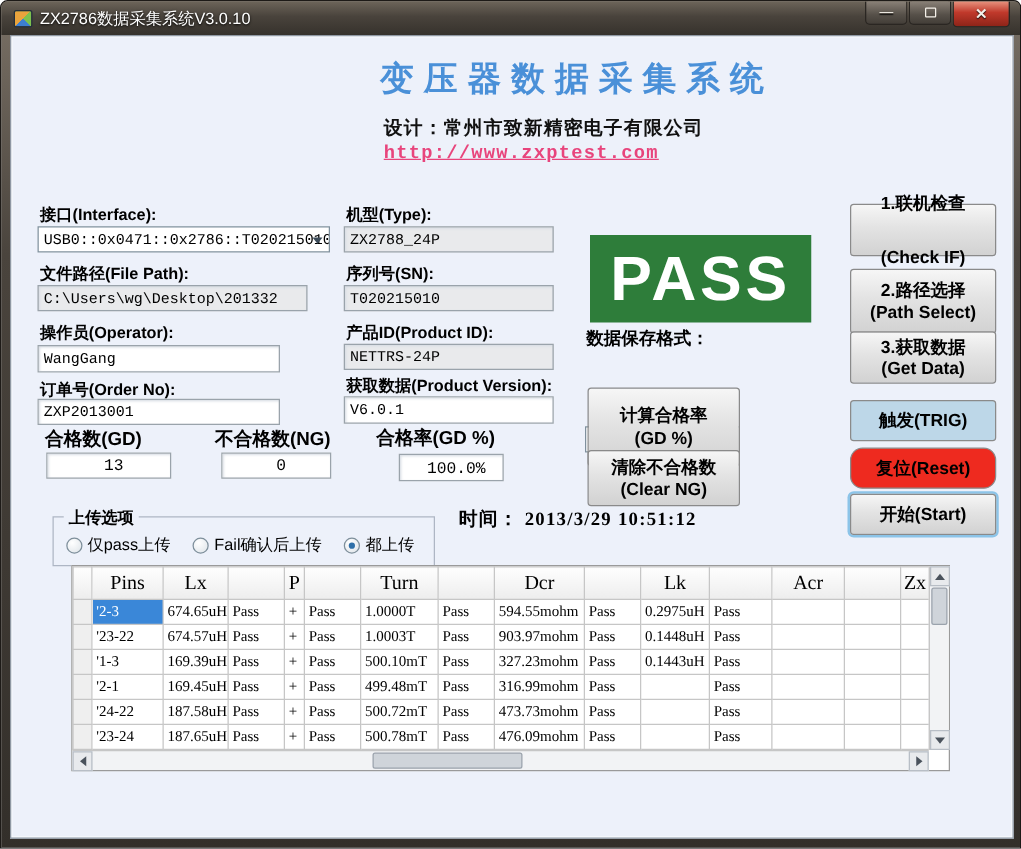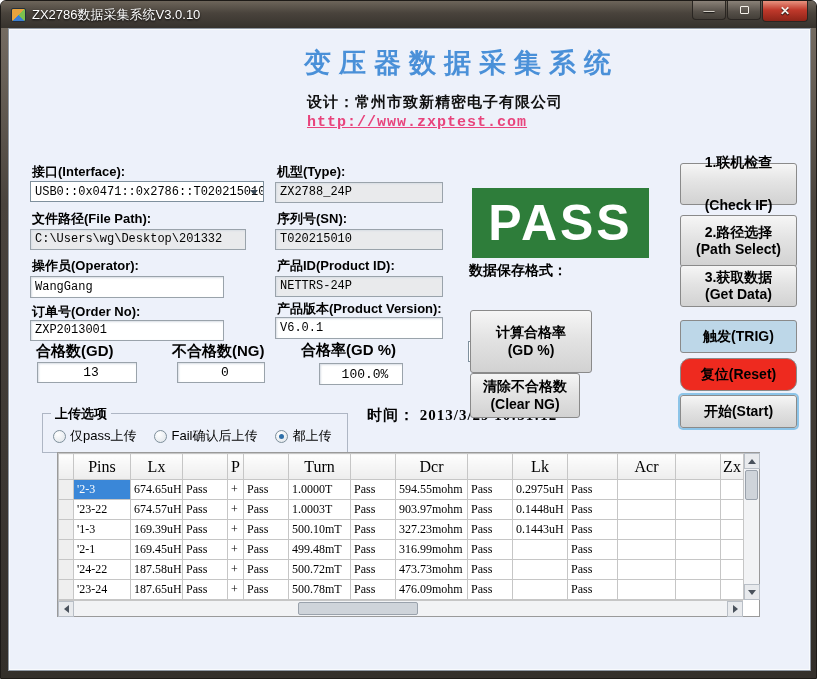--- a/index.html
+++ b/index.html
@@ -178,21 +178,21 @@
     <div class="abs lbl" style="left:268px; top:181px;">序列号(SN):</div>
     <div class="abs" style="left:266px; top:199px; width:168px; height:21px;">
       <input class="tbox ro" readonly="" value="T020215010" style="">
     </div>
 
     <div class="abs lbl" style="left:268px; top:228px;">产品ID(Product ID):</div>
     <div class="abs" style="left:266px; top:246px; width:168px; height:21px;">
       <input class="tbox ro" readonly="" value="NETTRS-24P" style="">
     </div>
 
-    <div class="abs lbl" style="left:268px; top:271px;">产品版本(Product Version):</div>
+    <div class="abs lbl" style="left:268px; top:271px;">获取数据(Product Version):</div>
     <div class="abs" style="left:266px; top:288px; width:168px; height:22px;">
       <input class="tbox" value="V6.0.1" style="">
     </div>
 
     <div class="abs lbl-big" style="left:292px; top:312px;">合格率(GD %)</div>
     <div class="abs" style="left:290px; top:334px; width:84px; height:22px;margin-left:20px;">
       <input class="tbox center" value="100.0%" style="">
     </div>
 
     <div class="abs time-row" style="left:358px; top:377px;">
@@ -205,21 +205,21 @@
     <div class="abs lbl" style="left:460px; top:233px; font-size:14px;">数据保存格式：</div>
     <div class="abs dd" style="left:459px; top:251px; width:124px; height:21px; font-family:'Liberation Sans',sans-serif; font-size:13px;">
       <span>带单位计数法</span>
       <span class="arrow"></span>
     </div>
 
     <div class="abs btn" style="left:461px; top:281px; width:122px; height:63px;">
       <span>计算合格率</span>
       <span>(GD %)</span>
     </div>
-    <div class="abs btn" style="left:461px; top:344px; width:110px; height:45px;">
+    <div class="abs btn" style="left:461px; top:331px; width:122px; height:45px;">
       <span>清除不合格数</span>
       <span>(Clear NG)</span>
     </div>
 
     <div class="abs btn" style="left:671px; top:134px; width:117px; height:42px;gap:26px;">
       <span>1.联机检查</span>
       <span>(Check IF)</span>
     </div>
     <div class="abs btn" style="left:671px; top:186px; width:117px; height:52px;">
       <span>2.路径选择</span>

